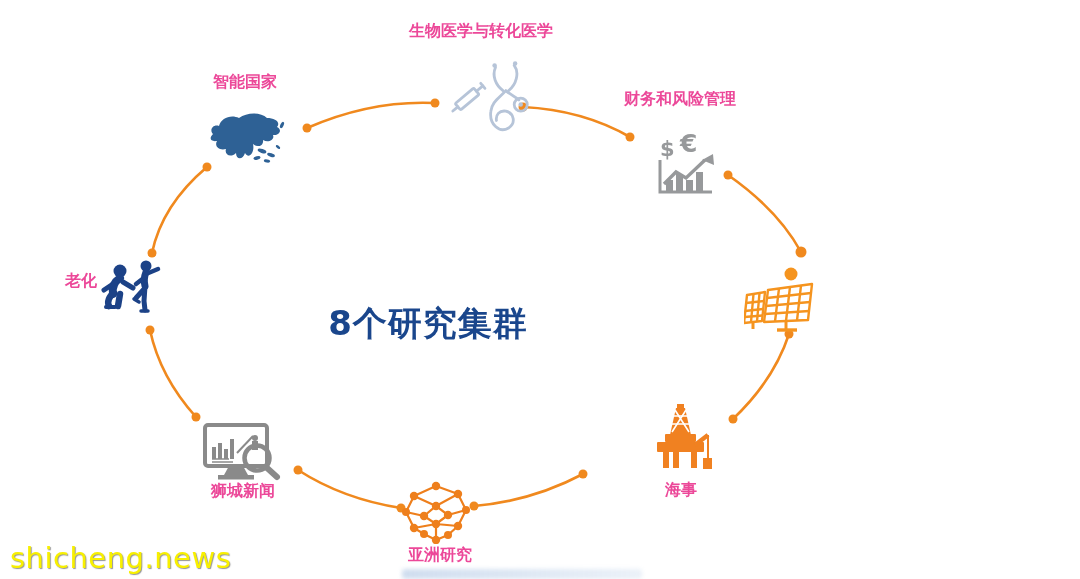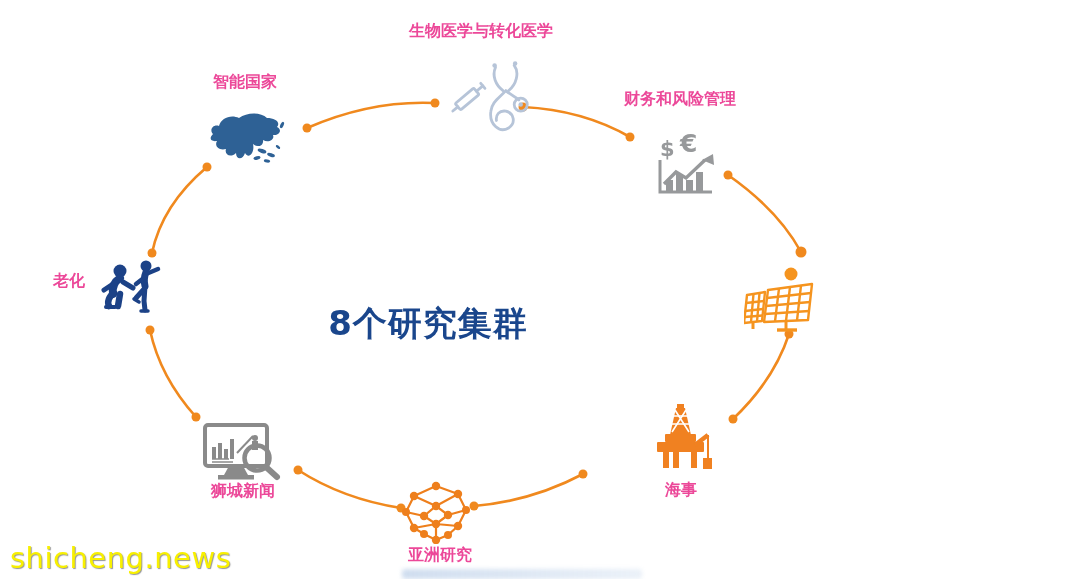--- a/index.html
+++ b/index.html
@@ -189,21 +189,21 @@
       </g>
       <path d="M9,39 L30,39 M9,36 L26,36" stroke="#8a8a8a" stroke-width="1.6"></path>
       <path d="M34,30 L50,13" stroke="#8a8a8a" stroke-width="2"></path>
       <polygon points="26,43 40,43 45,52 21,52" fill="#8a8a8a"></polygon>
       <rect x="15" y="52" width="36" height="4.5" fill="#8a8a8a"></rect>
       <circle cx="54" cy="35" r="12.5" stroke="#8a8a8a" stroke-width="4.5" fill="none"></circle>
       <path d="M63,44 L74,54" stroke="#8a8a8a" stroke-width="6" stroke-linecap="round"></path>
     </svg>
   </span>
 
-  <div class="cluster-label" style="left:69px;top:271px;text-align:right;">老化</div>
+  <div class="cluster-label" style="left:81px;top:271px;text-align:right;">老化</div>
   <span class="abs" style="left:99px;top:258px;">
     <svg width="70" height="58" viewBox="0 0 70 58" fill="none" stroke="#1c4287" stroke-linecap="round">
       <circle cx="21" cy="13" r="6.5" fill="#1c4287" stroke="none"></circle>
       <path d="M21,20 C15,24 13,30 14,36" stroke-width="8"></path>
       <path d="M17,24 L5,32" stroke-width="5"></path>
       <path d="M24,24 L34,30" stroke-width="5"></path>
       <path d="M15,35 C10,38 8,44 10,48" stroke-width="6.5"></path>
       <path d="M21,36 L19,48" stroke-width="6.5"></path>
       <path d="M7,49 L16,49" stroke-width="4"></path>
       <circle cx="47" cy="8" r="5.5" fill="#1c4287" stroke="none"></circle>

